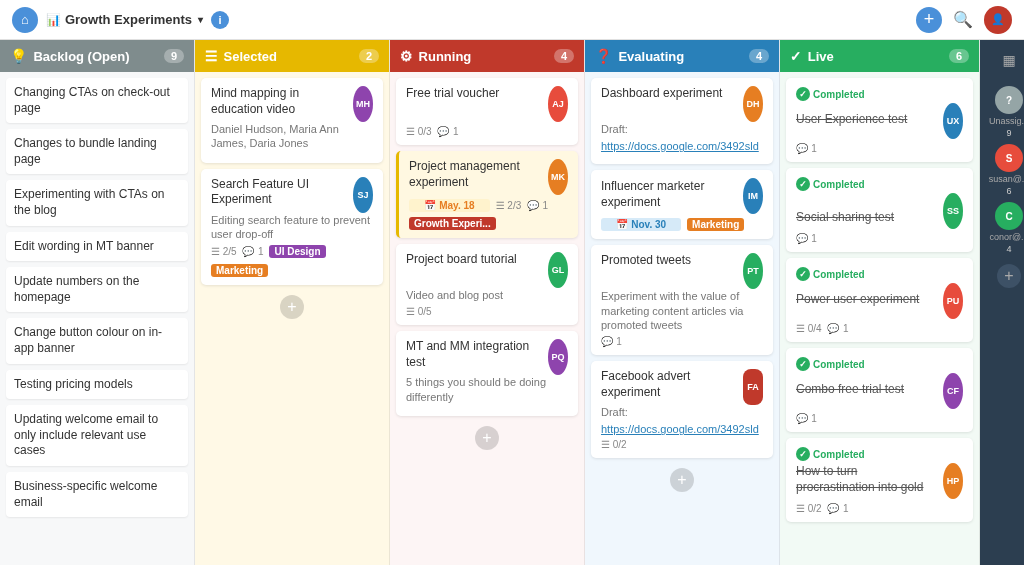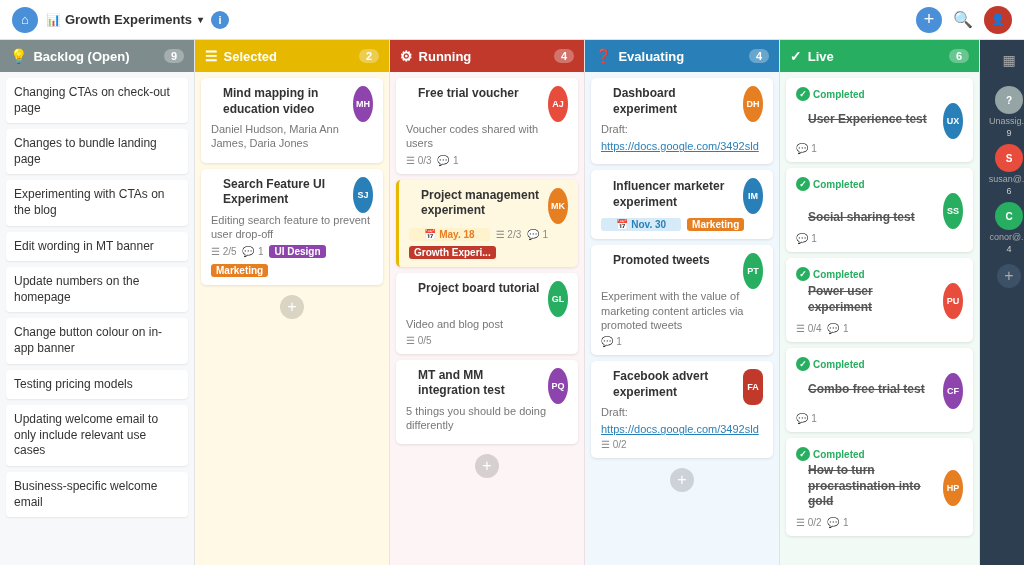--- a/index.html
+++ b/index.html
@@ -109,21 +109,21 @@
     
     .card {
       background: #fff;
       border-radius: 5px;
       padding: 8px 10px;
       box-shadow: 0 1px 3px rgba(0,0,0,0.1);
       font-size: 12px;
       color: #333;
       cursor: pointer;
     }
-    .card-title { font-weight: 700; font-size: 12px; margin-bottom: 3px; line-height: 1.3; margin-left: 12px; }
+    .card-title { font-weight: 400; font-size: 12px; margin-bottom: 3px; line-height: 1.3; }
     .card-sub { font-size: 11px; color: #777; margin-bottom: 4px; line-height: 1.3; }
     .card-link { font-size: 11px; color: #2980b9; text-decoration: underline; margin-bottom: 4px; display: block; }
     .card-footer { display: flex; align-items: center; gap: 6px; margin-top: 4px; flex-wrap: wrap; }
     .card-meta { display: flex; align-items: center; gap: 3px; font-size: 10px; color: #888; }
     .card-avatar {
       width: 20px; height: 36px; border-radius: 50%;
       display: flex; align-items: center; justify-content: center;
       font-size: 9px; font-weight: 700; color: #fff; flex-shrink: 0;
     }
     .tag {
@@ -267,21 +267,20 @@
       <span>Running</span>
       <span class="badge">4</span>
     </div>
     <div class="column-body">
 
       <div class="card">
         <div style="display:flex;justify-content:space-between;align-items:flex-start;">
           <div class="card-title">Free trial voucher</div>
           <div class="card-avatar" style="background:#e74c3c;margin-left:6px;flex-shrink:0;">AJ</div>
         </div>
-        <div class="card-sub">Voucher codes shared with users</div>
         <div class="card-footer">
           <span class="card-meta">☰ 0/3</span>
           <span class="card-meta">💬 1</span>
         </div>
       </div>
 
       <div class="card" style="background:#fff8e1;border-left:3px solid #e6b800;">
         <div style="display:flex;justify-content:space-between;align-items:flex-start;">
           <div class="card-title">Project management experiment</div>
           <div class="card-avatar" style="background:#e67e22;margin-left:6px;flex-shrink:0;">MK</div>

